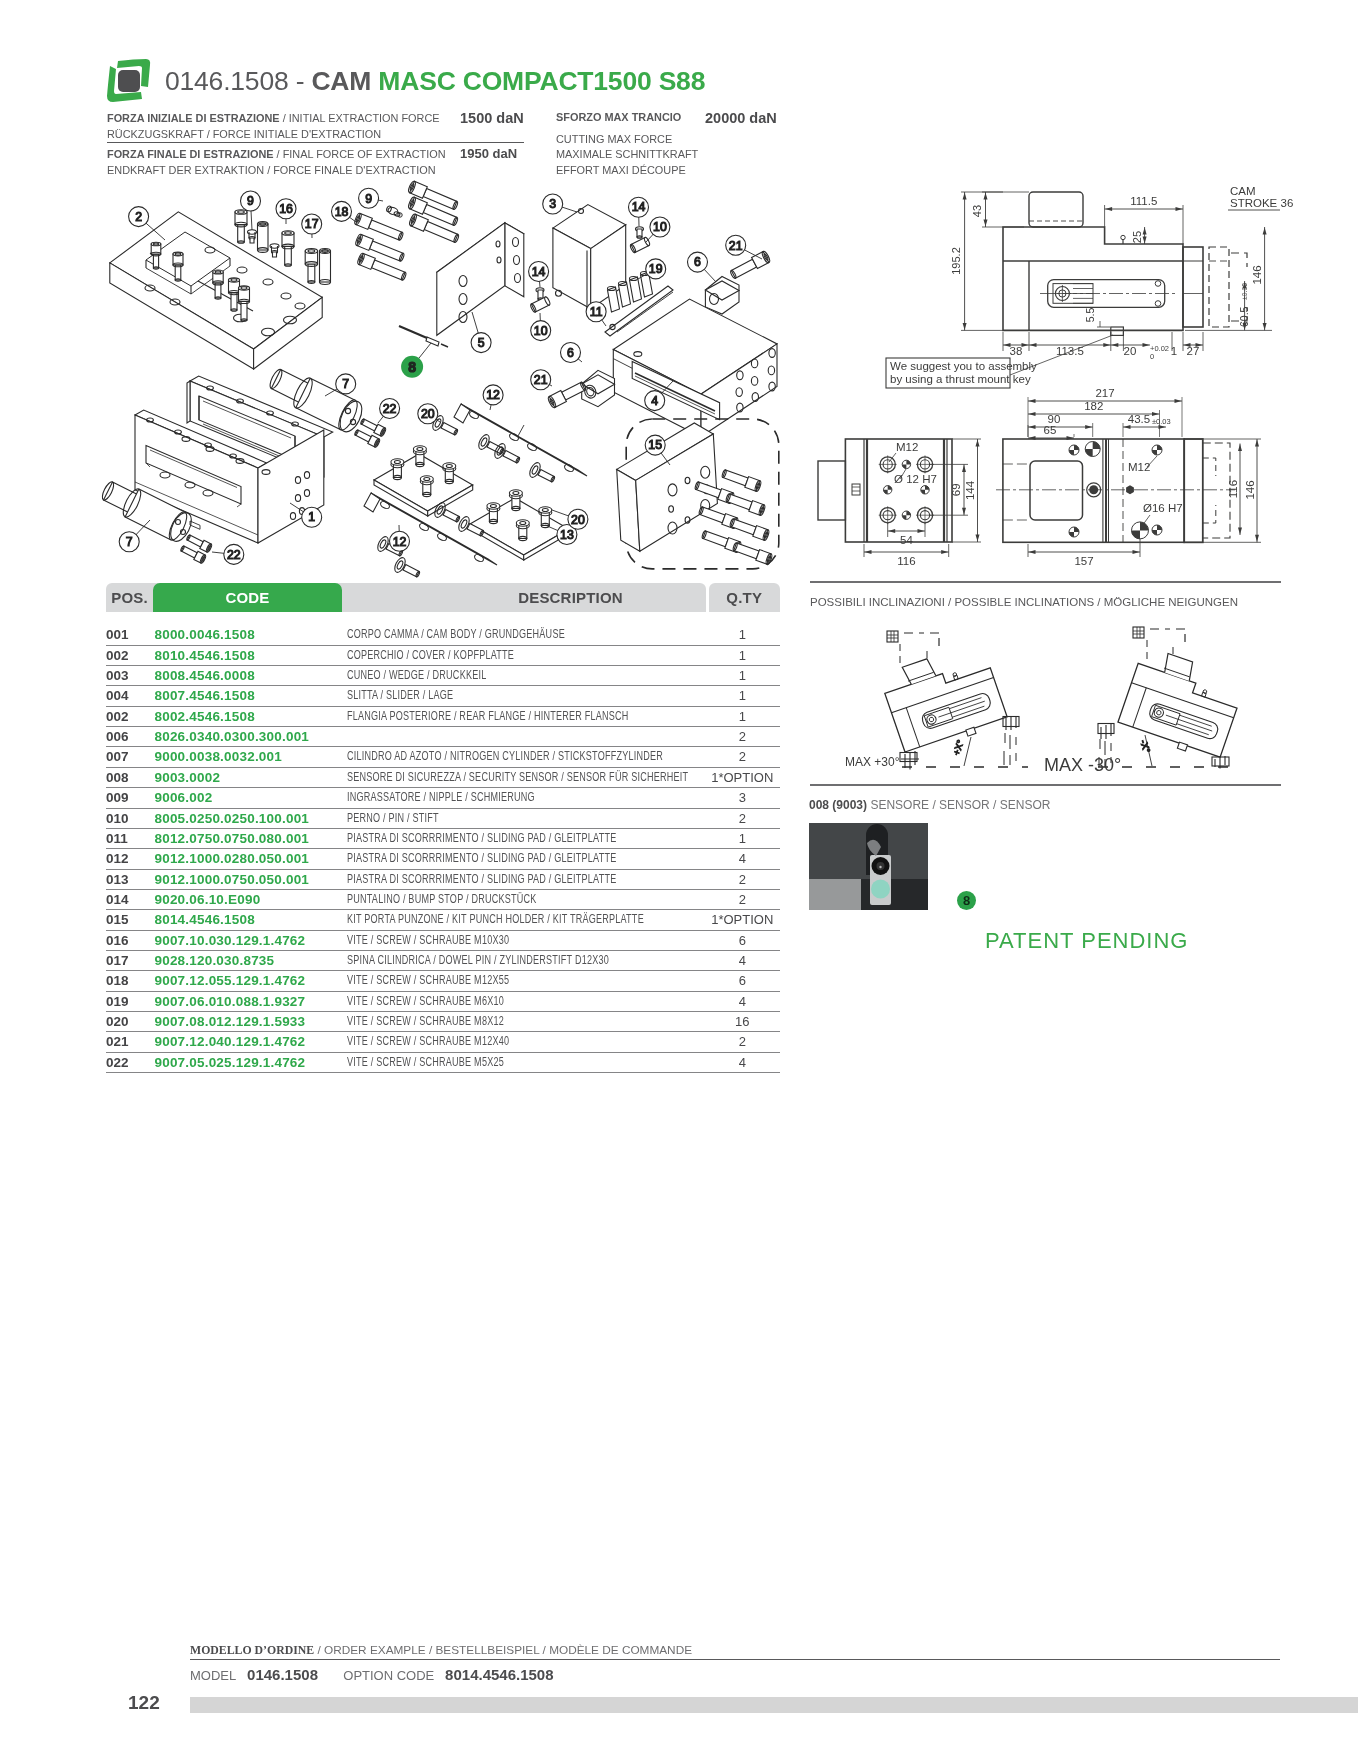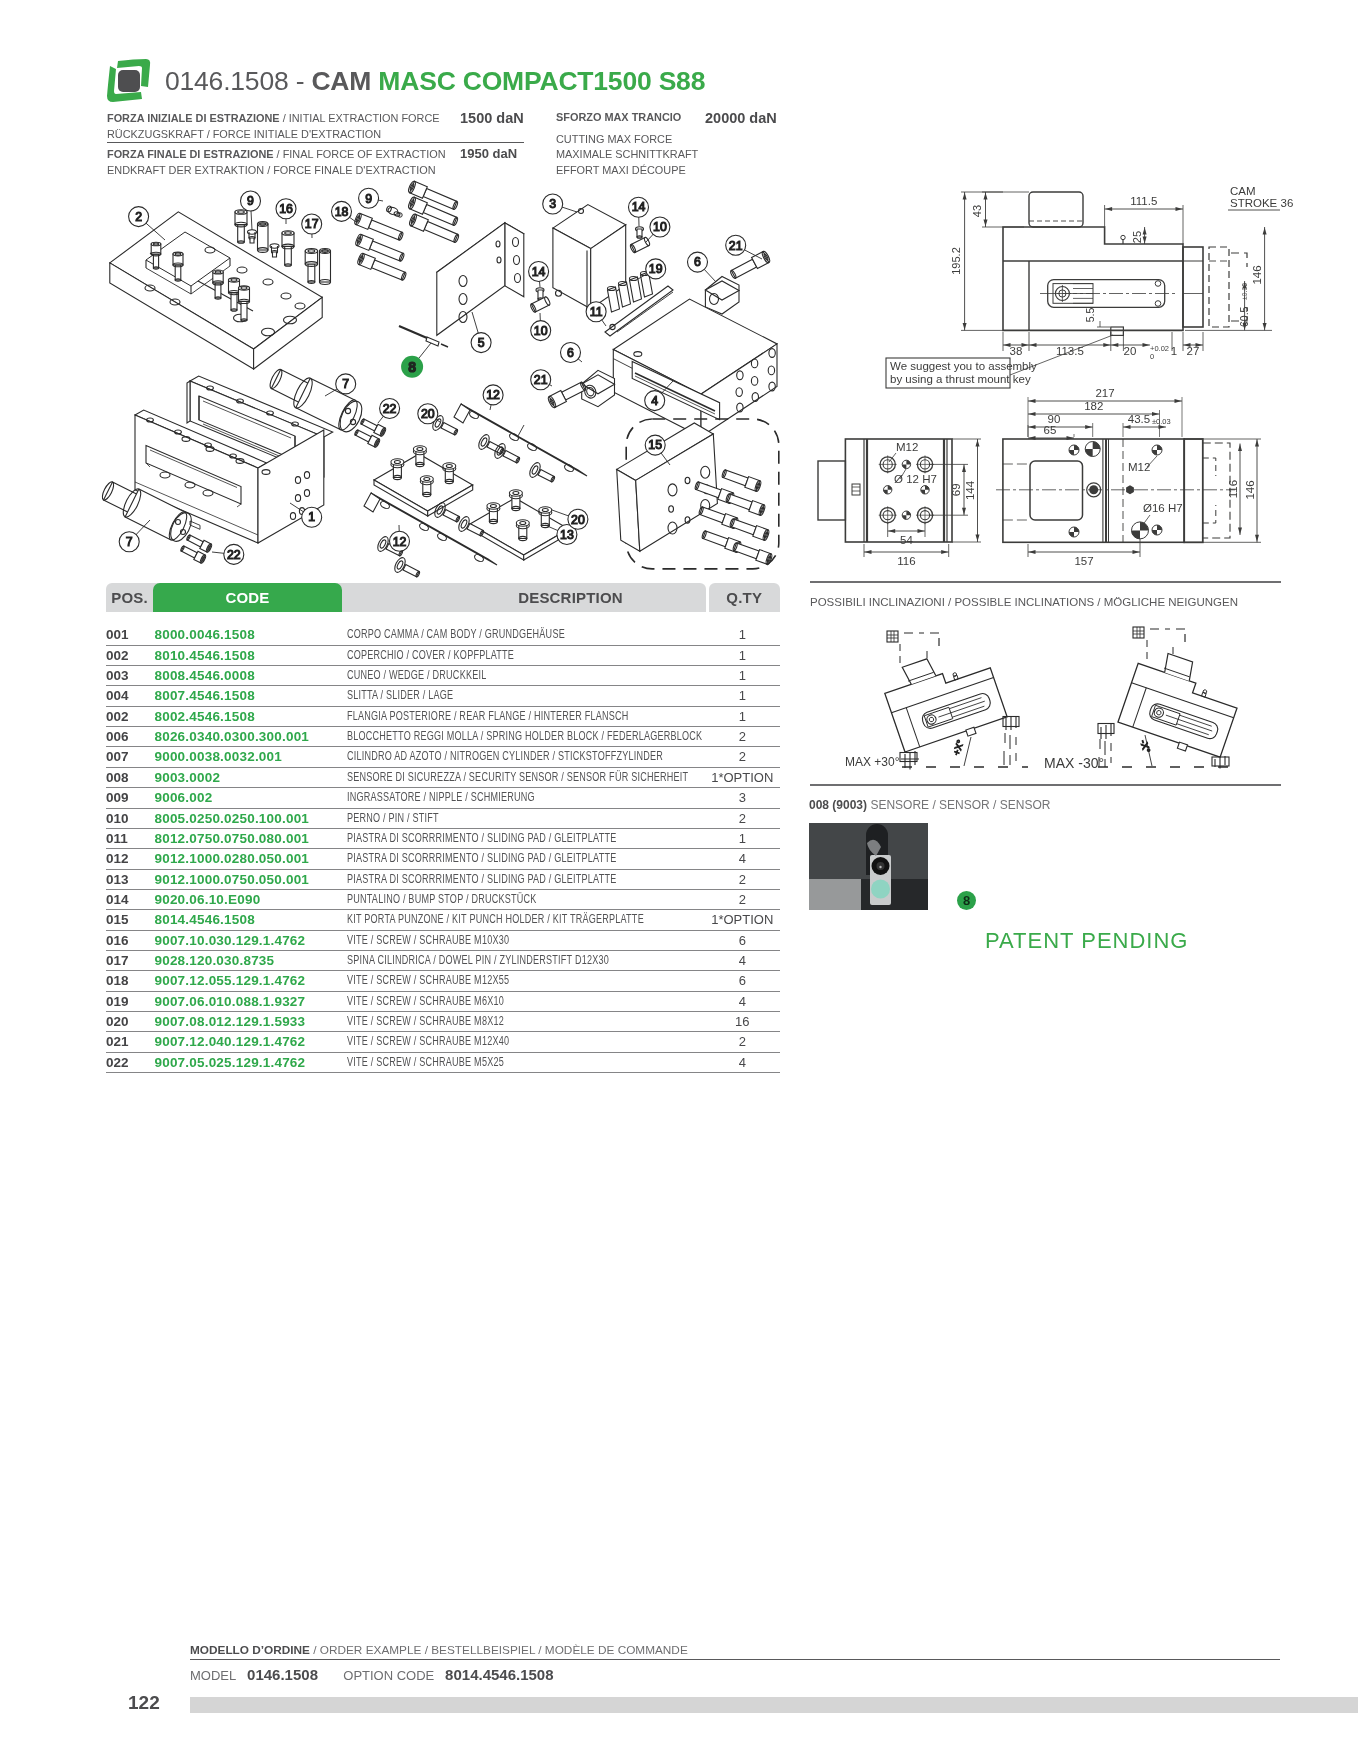--- a/index.html
+++ b/index.html
@@ -899,21 +899,20 @@
 <div class="prow">
       <span class="cpos">002</span>
       <span class="ccode">8002.4546.1508</span>
       <span class="cdesc"><span>FLANGIA POSTERIORE / REAR FLANGE / HINTERER FLANSCH</span></span>
       <span class="cqty">1</span>
     </div>
 
 <div class="prow">
       <span class="cpos">006</span>
       <span class="ccode">8026.0340.0300.300.001</span>
-      <span class="cdesc"><span>BLOCCHETTO REGGI MOLLA / SPRING HOLDER BLOCK / FEDERLAGERBLOCK</span></span>
       <span class="cqty">2</span>
     </div>
 
 <div class="prow">
       <span class="cpos">007</span>
       <span class="ccode">9000.0038.0032.001</span>
       <span class="cdesc"><span>CILINDRO AD AZOTO / NITROGEN CYLINDER / STICKSTOFFZYLINDER</span></span>
       <span class="cqty">2</span>
     </div>
 
@@ -1103,21 +1102,21 @@
 <rect x="392" y="142" width="17" height="9" fill="none" stroke="#2b2b2b" stroke-width="1.1"></rect>
 <line x1="278" y1="152" x2="420" y2="152" stroke="#2b2b2b" stroke-width="1.5" stroke-dasharray="10,14"></line>
 <line x1="325" y1="120" x2="332" y2="151" stroke="#2b2b2b" stroke-width="0.9"></line>
 <text x="320" y="126" style="font-size:9.5px;fill:#2b2b2b;font-family:'Liberation Sans',sans-serif" transform="rotate(72 320 126)">-X°</text>
 </g>
 </svg>
 </div>
 
 <div class="abs" style="left:845px;top:755px;font-size:12px;color:#3c3c3b;">MAX +30°</div>
 
-<div class="abs" style="left:1044px;top:755px;font-size:14px;color:#3c3c3b;">MAX -30°</div>
+<div class="abs" style="left:1044px;top:755px;font-size:18px;color:#3c3c3b;">MAX -30°</div>
 
 <div class="abs" style="left:810px;top:784px;width:471px;height:1.5px;background:#6f6f71;"></div>
 
 <div class="abs" style="left:809px;top:798px;font-size:12px;color:#747476;"><span class="bold" style="color:#4c4c4e;">008 (9003)</span> SENSORE / SENSOR / SENSOR</div>
 
 <div class="abs" style="left:809px;top:823px;width:119px;height:87px;">
 <svg width="119" height="87" viewBox="0 0 119 87">
 <rect x="0" y="0" width="119" height="87" fill="#313436"></rect>
 <rect x="0" y="0" width="119" height="56" fill="#434648"></rect>
 <rect x="0" y="56" width="52" height="31" fill="#97999a"></rect>
@@ -1129,21 +1128,21 @@
 <circle cx="71.5" cy="44" r="1.2" fill="#bbb"></circle>
 <circle cx="71.5" cy="66" r="9.5" fill="#8fd4c2"></circle>
 <path d="M58,20 q8,-8 14,4 l-5,9 q-8,-6 -9,-13z" fill="#7c7e80"></path>
 </svg>
 </div>
 
 <div class="abs" style="left:957px;top:891px;width:19px;height:19px;border-radius:50%;background:#2ba149;color:#0d2d16;font-size:13px;font-weight:bold;text-align:center;line-height:19px;">8</div>
 
 <div class="abs grn" style="left:985px;top:888px;font-size:22px;letter-spacing:1px;">PATENT PENDING</div>
 
-<div class="abs" style="left:190px;top:1643px;font-size:11.8px;color:#6e6e70;"><span class="bold" style="color:#4c4c4e;">MODELLO D’ORDINE</span> / ORDER EXAMPLE / BESTELLBEISPIEL / MODÈLE DE COMMANDE</div>
+<div class="abs" style="left:190px;top:1643px;font-size:11.8px;color:#6e6e70;"><span class="bold" style="color:#4c4c4e;font-family:Liberation Serif, serif;">MODELLO D’ORDINE</span> / ORDER EXAMPLE / BESTELLBEISPIEL / MODÈLE DE COMMANDE</div>
 
 <div class="abs" style="left:190px;top:1659px;width:1090px;height:1px;background:#59595b;"></div>
 
 <div class="abs" style="left:190px;top:1666px;font-size:13px;color:#6e6e70;">MODEL&nbsp;&nbsp;&nbsp;<b style="font-size:15px;color:#4c4c4e;">0146.1508</b>&nbsp;&nbsp;&nbsp;&nbsp;&nbsp;&nbsp;&nbsp;OPTION CODE&nbsp;&nbsp;&nbsp;<b style="font-size:15px;color:#4c4c4e;">8014.4546.1508</b></div>
 
 <div class="abs bold" style="left:128px;top:1692px;font-size:19px;color:#4c4c4e;">122</div>
 
 <div class="abs" style="left:190px;top:1697px;width:1168px;height:16px;background:#d5d5d5;"></div>
 
 </body></html>

